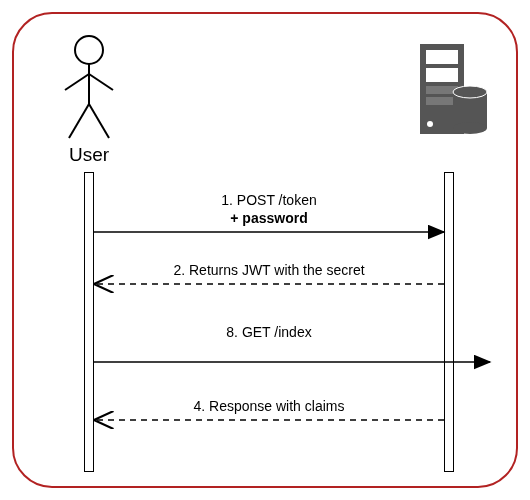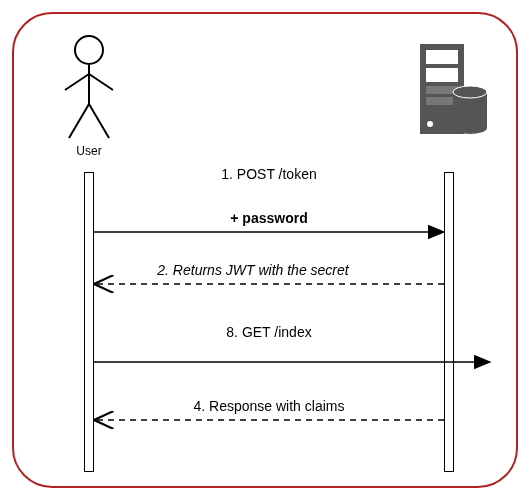--- a/index.html
+++ b/index.html
@@ -41,21 +41,21 @@
   <div class="abs" style="left:45px; top:18px;">
     <svg width="60" height="110" viewBox="0 0 60 110">
       <circle cx="30" cy="18" r="14" stroke="#000" stroke-width="2" fill="none"></circle>
       <line x1="30" y1="32" x2="30" y2="72" stroke="#000" stroke-width="2"></line>
       <line x1="30" y1="42" x2="6" y2="58" stroke="#000" stroke-width="2"></line>
       <line x1="30" y1="42" x2="54" y2="58" stroke="#000" stroke-width="2"></line>
       <line x1="30" y1="72" x2="10" y2="106" stroke="#000" stroke-width="2"></line>
       <line x1="30" y1="72" x2="50" y2="106" stroke="#000" stroke-width="2"></line>
     </svg>
   </div>
-  <div class="abs label" style="left:35px; top:130px; width:80px; font-size:12px;">User</div>
+  <div class="abs label" style="left:35px; top:130px; width:80px; font-size:19px;">User</div>
 
   <div class="abs" style="left:398px; top:26px;">
     <svg width="80" height="100" viewBox="0 0 80 100">
 
       <rect x="8" y="4" width="44" height="90" fill="#555"></rect>
       <rect x="14" y="10" width="32" height="14" fill="#fff"></rect>
       <rect x="14" y="28" width="32" height="14" fill="#fff"></rect>
       <rect x="14" y="46" width="32" height="8" fill="#777"></rect>
       <rect x="14" y="57" width="32" height="8" fill="#777"></rect>
       <circle cx="18" cy="84" r="3" fill="#fff"></circle>
@@ -82,22 +82,22 @@
 
     <line x1="80" y1="218" x2="430" y2="218" stroke="#000" stroke-width="1.5" marker-end="url(#arrow-solid)"></line>
 
     <line x1="430" y1="270" x2="80" y2="270" stroke="#000" stroke-width="1.5" stroke-dasharray="6,5" marker-end="url(#arrow-open)"></line>
 
     <line x1="80" y1="348" x2="476" y2="348" stroke="#000" stroke-width="1.5" marker-end="url(#arrow-solid)"></line>
 
     <line x1="430" y1="406" x2="80" y2="406" stroke="#000" stroke-width="1.5" stroke-dasharray="6,5" marker-end="url(#arrow-open)"></line>
   </svg>
 
-  <div class="abs label" style="left:80px; top:152px; width:350px;">1. POST /token</div>
+  <div class="abs label" style="left:80px; top:178px; width:350px;">1. POST /token</div>
   <div class="abs label" style="left:80px; top:196px; width:350px;font-weight:bold;">+ password</div>
 
-  <div class="abs label" style="left:64px; top:248px; width:350px;font-style:italic;">2. Returns JWT with the secret</div>
+  <div class="abs label" style="left:80px; top:248px; width:350px;">2. Returns JWT with the secret</div>
 
   <div class="abs label" style="left:80px; top:310px; width:350px;">8. GET /index</div>
 
   <div class="abs label" style="left:80px; top:384px; width:350px;">4. Response with claims</div>
 
 </div>
 
 </body></html>

